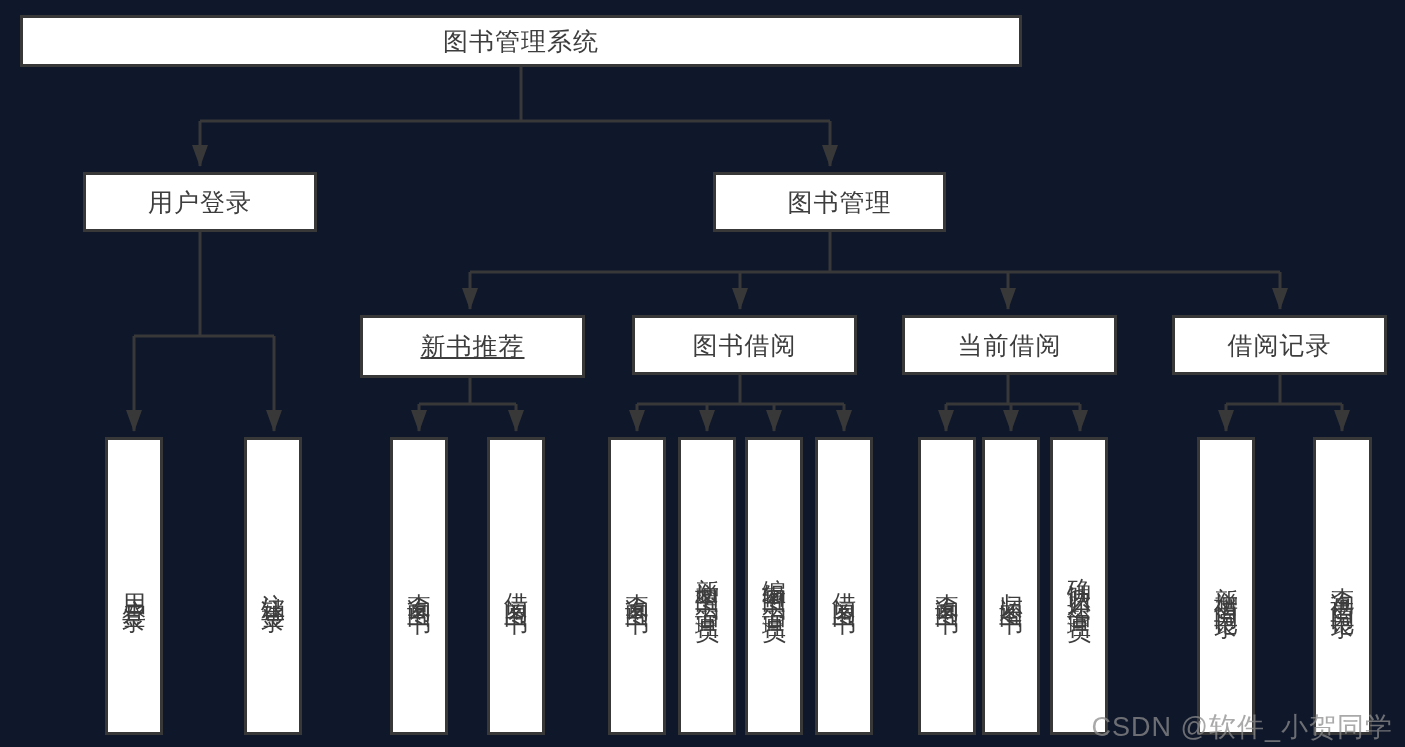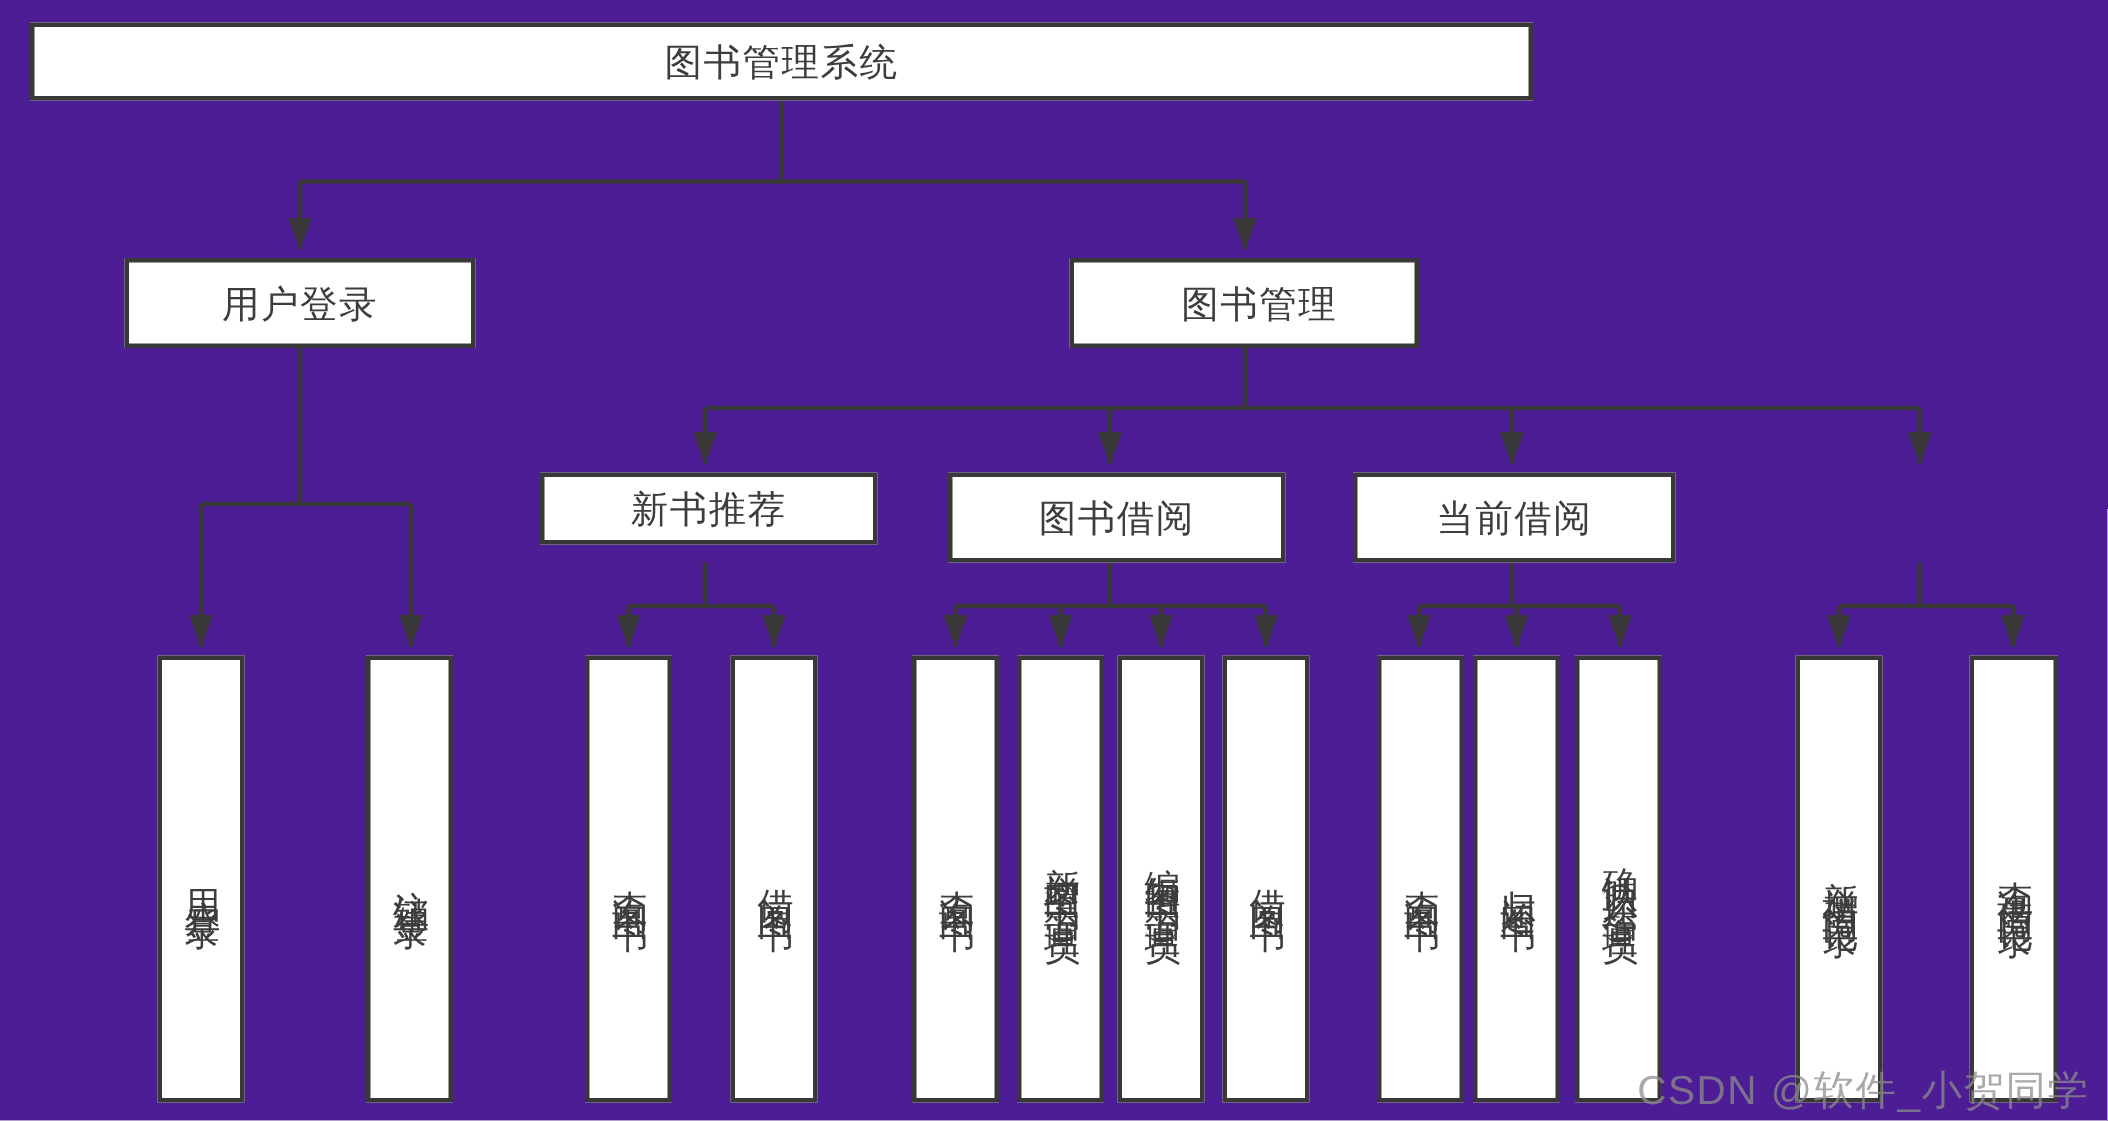--- a/index.html
+++ b/index.html
@@ -5,21 +5,21 @@
   html, body {
     margin: 0;
     padding: 0;
     background: #ffffff;
     font-family: "Liberation Sans", "DejaVu Sans", sans-serif;
   }
   .canvas {
     position: relative;
     width: 1405px;
     height: 747px;
-    background: #4c1d95;
+    background: #0f172a;
     overflow: hidden;
   }
   .connectors {
     position: absolute;
     left: 0;
     top: 0;
     width: 1405px;
     height: 747px;
     pointer-events: none;
   }
@@ -123,28 +123,31 @@
     <span>图书管理系统</span>
   </div>
 
   <div class="node" style="left:83px; top:172px; width:234px; height:60px;">
     <span>用户登录</span>
   </div>
   <div class="node" style="left:713px; top:172px; width:233px; height:60px;padding-left:20px;">
     <span>图书管理</span>
   </div>
 
-  <div class="node" style="left:360px; top:315px; width:225px; height:48px;">
+  <div class="node" style="left:360px; top:315px; width:225px; height:63px;text-decoration:underline;">
     <span>新书推荐</span>
   </div>
   <div class="node" style="left:902px; top:315px; width:215px; height:60px;">
     <span>当前借阅</span>
   </div>
   <div class="node" style="left:632px; top:315px; width:225px; height:60px;">
     <span>图书借阅</span>
+  </div>
+  <div class="node" style="left:1172px; top:315px; width:215px; height:60px;">
+    <span>借阅记录</span>
   </div>
 
   <div class="leaf" style="left:105px;">
     <span class="vtext">用户登录</span>
   </div>
   <div class="leaf" style="left:244px;">
     <span class="vtext">注销登录</span>
   </div>
 
   <div class="leaf" style="left:390px;">

